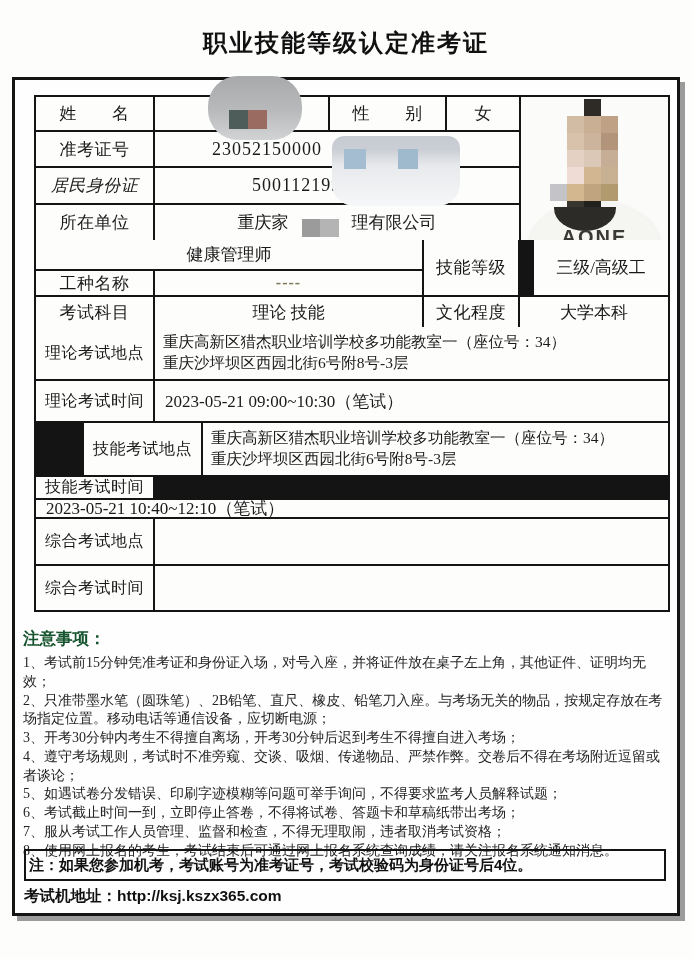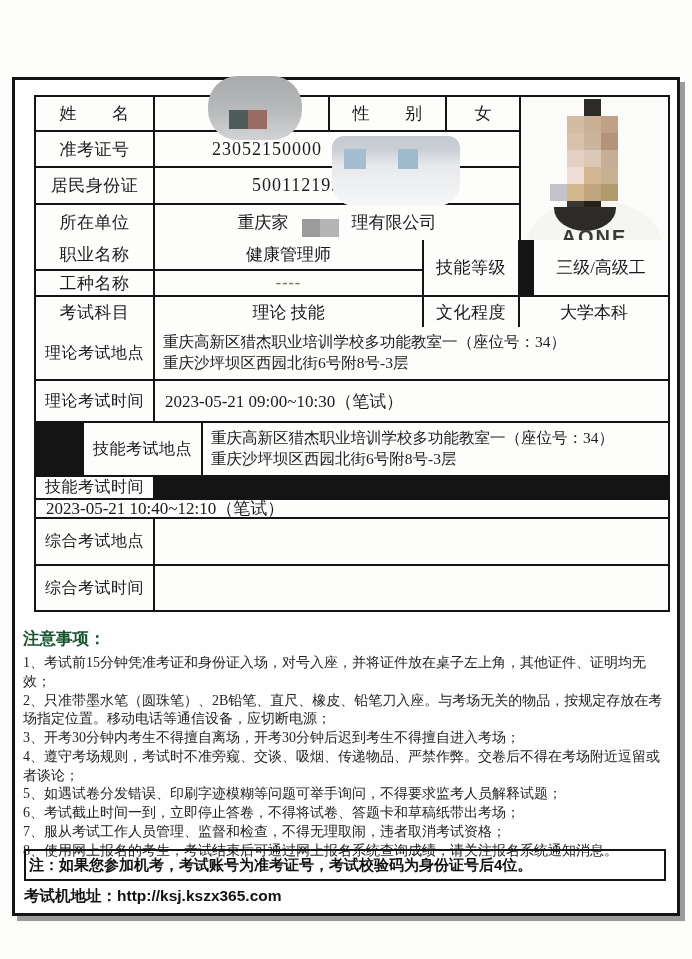--- a/index.html
+++ b/index.html
@@ -57,39 +57,40 @@
   .blob-ticket{left:332px;top:136px;width:128px;height:70px;border-radius:12px 12px 22px 22px;
              background:linear-gradient(180deg,#c6cad1 0%,#cbcfd5 20%,#e7e9ec 42%,#f6f7f8 100%);}
   .blob-blue1{left:344px;top:149px;width:22px;height:20px;background:#a4bdd0;z-index:6;}
   .blob-blue2{left:398px;top:149px;width:20px;height:20px;background:#9fb9cd;z-index:6;}
 </style>
 </head>
 <body>
 
 <div class="page">
 
+  <div class="title">职业技能等级认定准考证</div>
 
   <div class="doc">
 
     <div class="tbl">
 
       <div class="r">
         <div class="col" style="width:483px;">
           <div class="r" style="height:33px;">
             <div class="cell lab" style="width:117px;">姓　　名</div>
             <div class="cell" style="width:173px;"></div>
             <div class="cell lab" style="width:115px;">性　　别</div>
             <div class="cell" style="flex:1;">女</div>
           </div>
           <div class="r" style="height:34px;">
             <div class="cell lab" style="width:117px;">准考证号</div>
             <div class="cell num" style="flex:1;padding-left:57px;">23052150000</div>
           </div>
           <div class="r" style="height:35px;">
-            <div class="cell lab" style="width:117px;">居民身份证</div>
+            <div class="cell lab" style="width:117px;font-style:italic;">居民身份证</div>
             <div class="cell num" style="flex:1;padding-left:97px;">5001121994</div>
           </div>
           <div class="r" style="height:35px;">
             <div class="cell lab" style="width:117px;">所在单位</div>
             <div class="cell" style="flex:1;">
               <span>重庆家</span>
               <span class="sq2" style="width:37px;height:18px;margin:10px 13px 0 13px;">
                   <div style="background:#9b9b9b;"></div>
                   <div style="background:#b4b4b4;"></div>
                 </span>
@@ -138,21 +139,20 @@
             </div>
           <div class="collar"></div>
           <div class="shirt-text">AONE</div>
         </div>
       </div>
 
       <div class="col">
         <div class="r">
           <div class="col" style="width:386px;">
             <div class="r" style="height:29px;">
-              <div class="cell lab" style="width:117px;">职业名称</div>
               <div class="cell" style="flex:1;">健康管理师</div>
             </div>
             <div class="r" style="height:24px;">
               <div class="cell lab" style="width:117px;">工种名称</div>
               <div class="cell dashes" style="flex:1;">----</div>
             </div>
           </div>
           <div class="cell lab" style="width:94px;">技能等级</div>
           <div class="cell" style="flex:1;margin-left:14px;">三级/高级工</div>
         </div>

